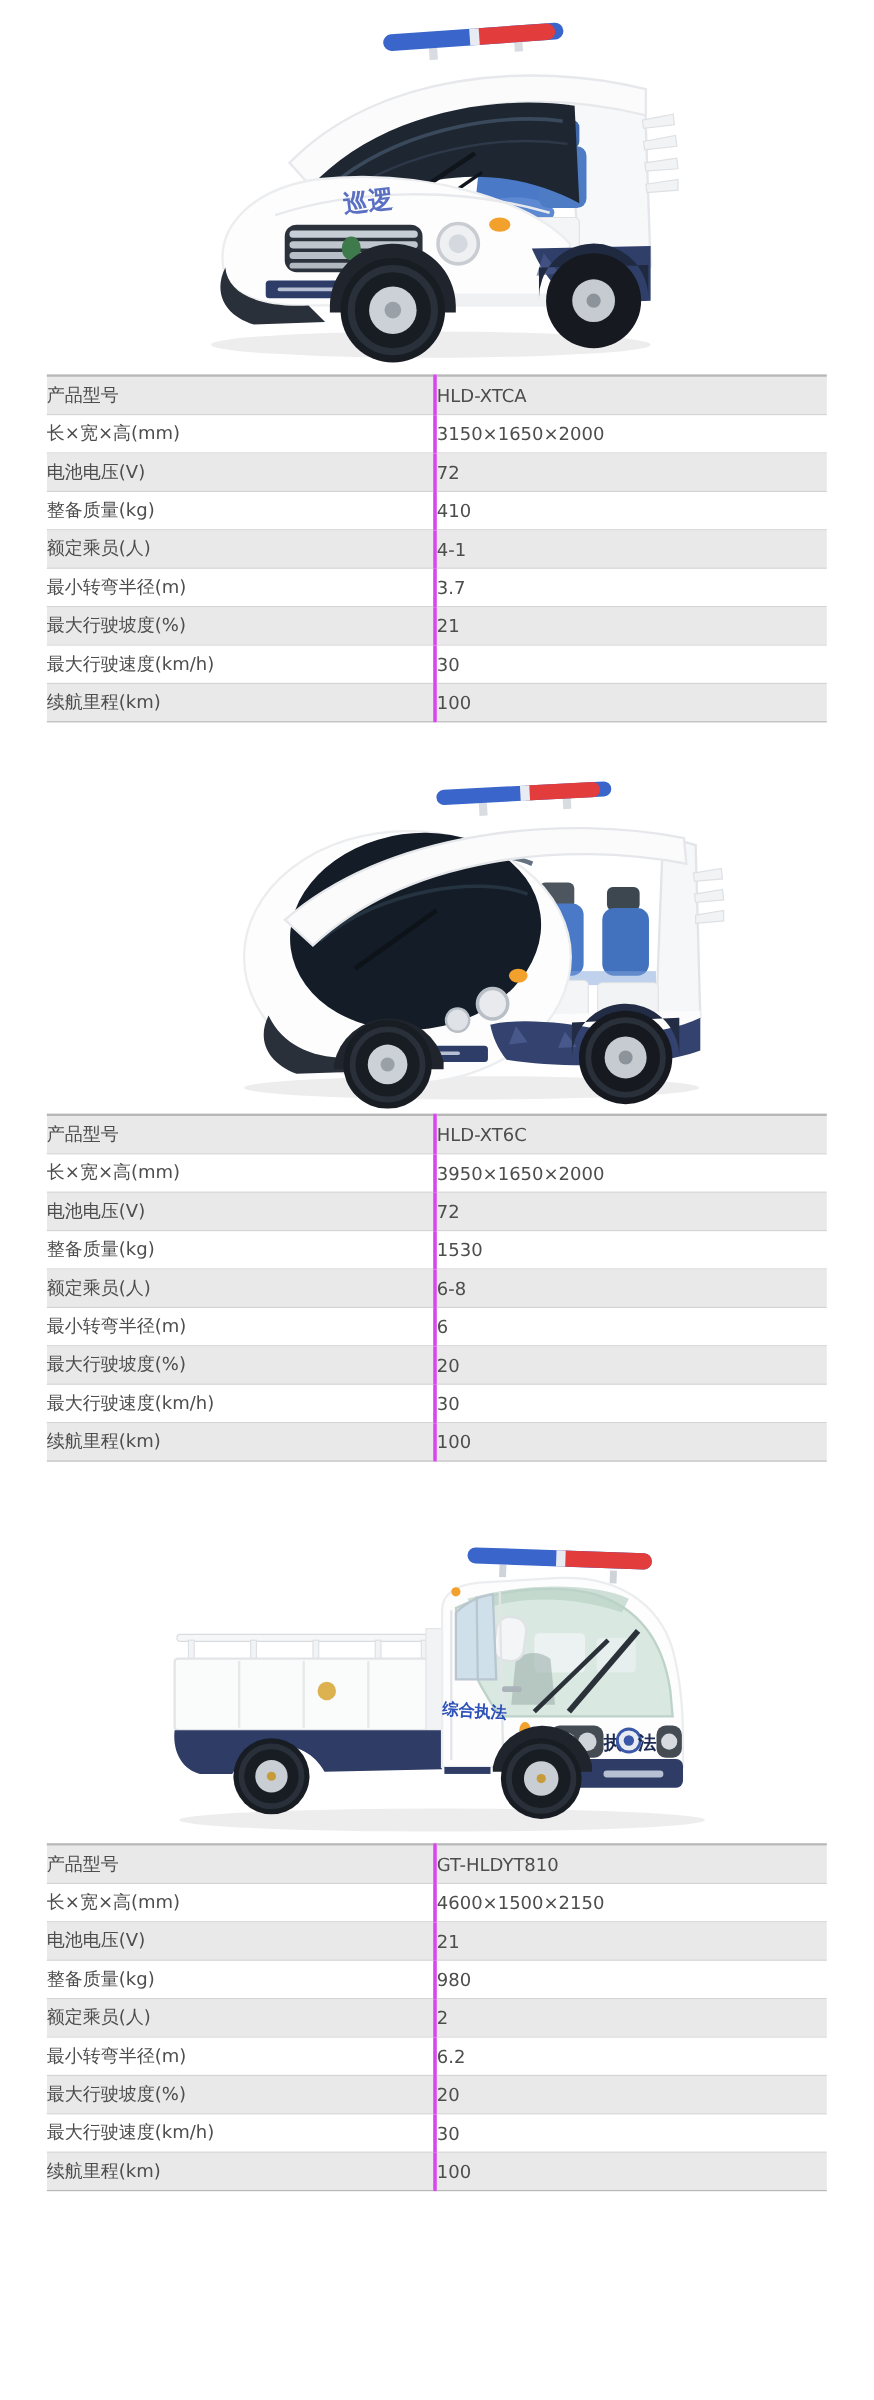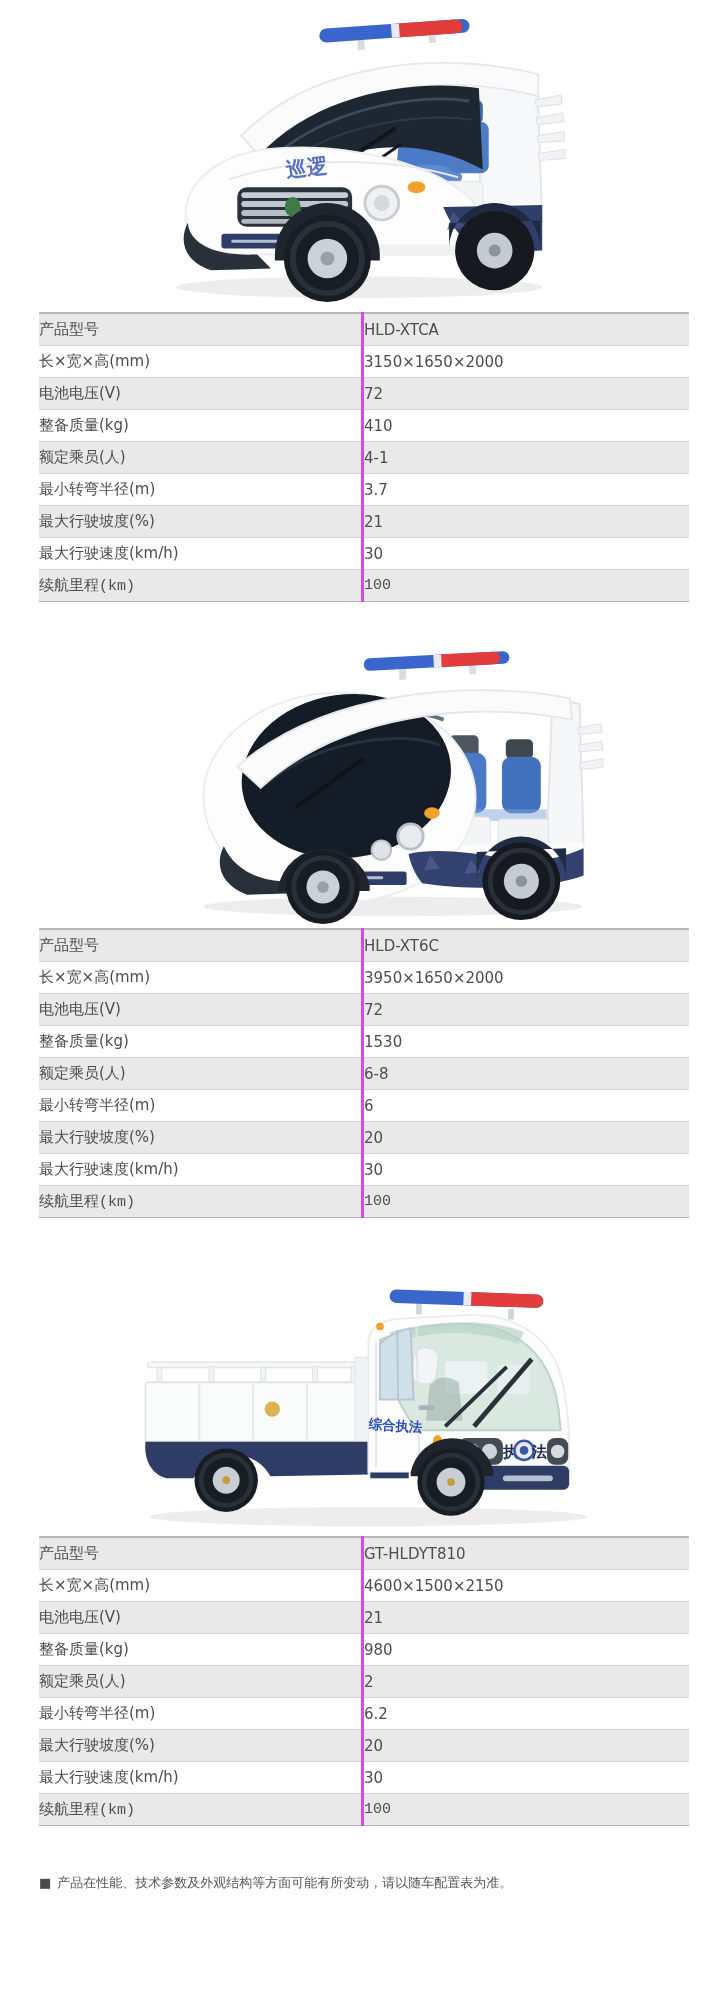--- a/index.html
+++ b/index.html
@@ -17,21 +17,21 @@
     border-collapse:collapse; table-layout:fixed;
     width:650px; margin:0 auto;
     border-top:2px solid #b7b7b7; border-bottom:1px solid #b7b7b7;
   }
   .t2 { margin-top:14px; }
   .t3 { margin-top:1px; }
   table.spec-table td {
     height:31px; padding:0; font-size:15px; color:#4d4d4d;
     border-bottom:1px solid #d4d4d4; overflow:hidden; white-space:nowrap;
   }
-  table.spec-table tr:last-child td { border-bottom:none;font-family:Liberation Mono, monospace; }
+  table.spec-table tr:last-child td { border-bottom:none; }
   table.spec-table tr:nth-child(odd) td { background:#e9e9e9; }
   td.label { width:322px; padding-left:18px; text-align:left; }
   td.value { text-align:left; border-left:3px solid #d946ef; }
 
   .footer-note {
     margin:48px 39px 0 39px; font-size:13px; color:#565656; line-height:18px;
   }
   .footer-note .bullet { color:#4a4a4a; margin-right:6px; }
 </style>
 </head>
@@ -407,15 +407,14 @@
           <td class="label">最大行驶速度(km/h)</td>
           <td class="value">30</td>
         </tr>
       <tr>
           <td class="label">续航里程(km)</td>
           <td class="value">100</td>
         </tr>
     </tbody>
   </table>
 
-  <p class="footer-note"><span class="bullet">■</span><span>产品在性能、技术参数及外观结构等方面可能有所变动，请以随车配置表为准。</span></p>
 
 </div>
 
 </body></html>

